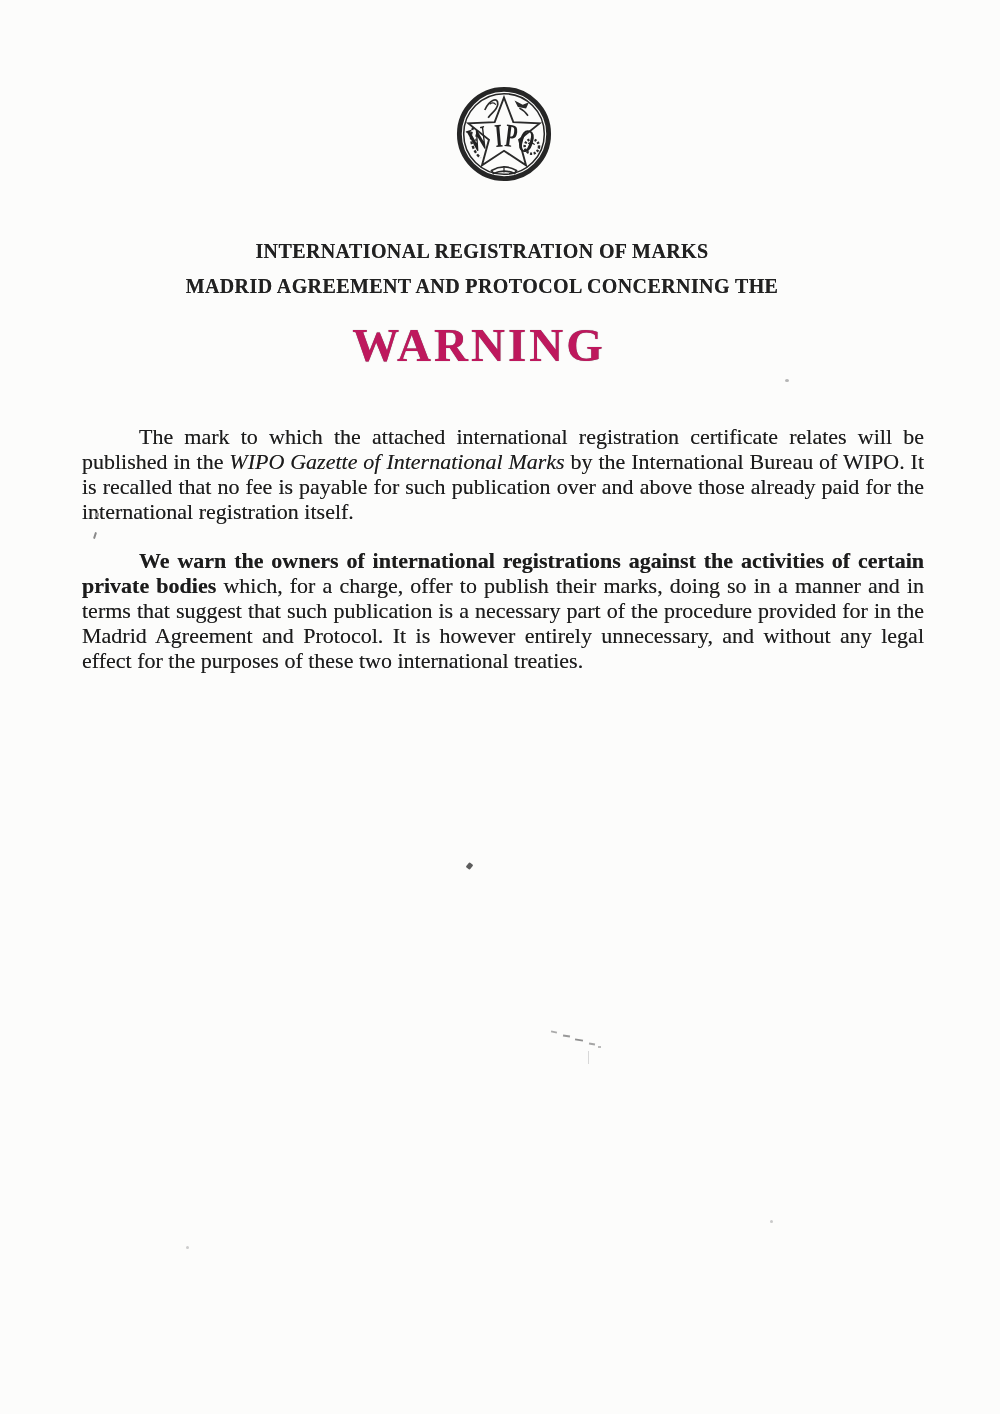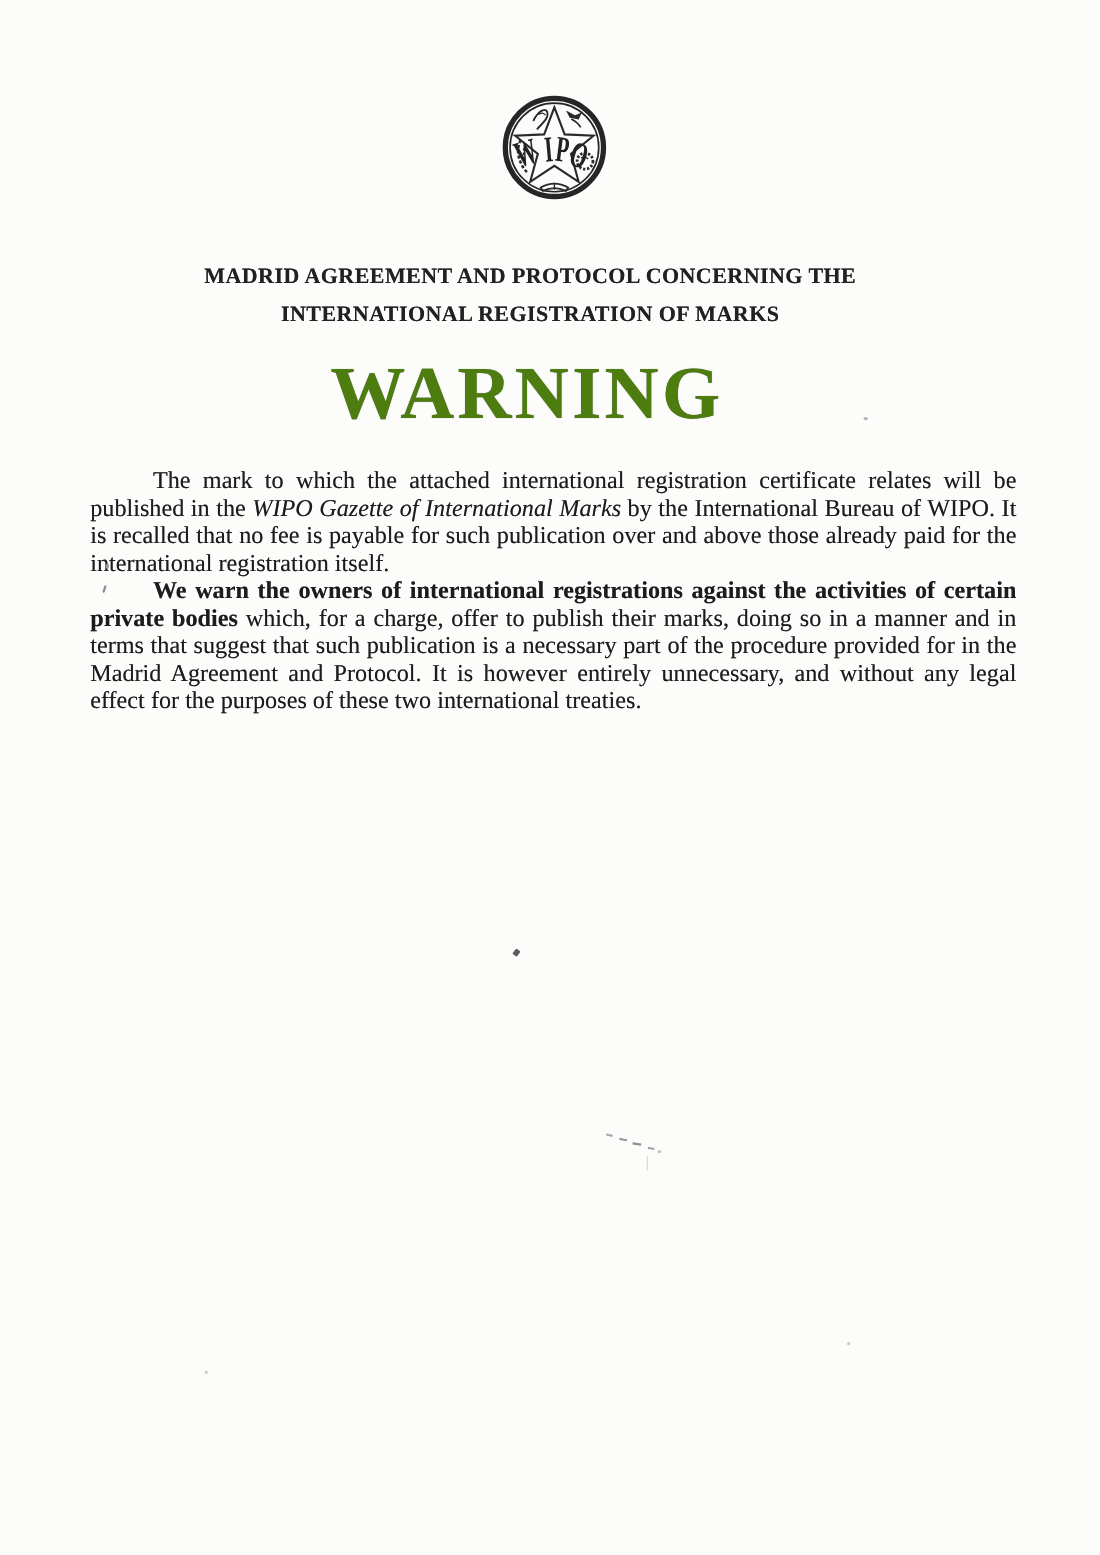--- a/index.html
+++ b/index.html
@@ -50,44 +50,44 @@
     color: #212121;
     text-shadow: 0 0 0.5px rgba(33,33,33,0.65);
   }
   .warning-title {
     position: absolute;
     left: 0;
     top: 318px;
     width: 958px;
     text-align: center;
     font-weight: bold;
-    font-size: 68px;
+    font-size: 47px;
     letter-spacing: 3px;
-    color: #4d7c0f;
+    color: #be185d;
     text-shadow: 0 0 0.7px rgba(38,38,38,0.7);
   }
 
   
   .body-text {
     position: absolute;
     left: 82px;
     top: 424px;
     width: 842px;
     font-size: 22px;
     line-height: 25px;
     text-align: justify;
     color: #1c1c1c;
     text-shadow: 0 0 0.4px rgba(28,28,28,0.55);
   }
   .body-text p {
     margin: 0 0 0 0;
     text-indent: 57px;
   }
   .body-text p + p {
-    margin-top: 0;
+    margin-top: 24px;
   }
   .italic { font-style: italic; }
   .bold   { font-weight: bold; }
 
   
   .artifact {
     position: absolute;
     pointer-events: none;
   }
 </style>
@@ -116,22 +116,22 @@
       <path d="M50,83.5 v6.5" stroke="#2a2a2a" stroke-width="1.3"></path>
 
       <text class="logo-letter" transform="translate(16.5,69) rotate(-17) scale(0.68,1.15)">W</text>
       <text class="logo-letter" transform="translate(41.5,63.5) rotate(-5) scale(0.68,1.15)">I</text>
       <text class="logo-letter" transform="translate(50,62.5) rotate(7) scale(0.68,1.15)">P</text>
       <text class="logo-letter" transform="translate(62.5,66) rotate(17) scale(0.68,1.15)">O</text>
     </svg>
   </div>
 
   <div class="heading-block">
+    <div class="heading-line">INTERNATIONAL REGISTRATION OF MARKS</div>
     <div class="heading-line">MADRID AGREEMENT AND PROTOCOL CONCERNING THE</div>
-    <div class="heading-line">INTERNATIONAL REGISTRATION OF MARKS</div>
   </div>
 
   <div class="warning-title">WARNING</div>
 
   <div class="body-text">
     <p><span>The mark to which the attached international registration certificate relates will be published in the </span><span class="italic">WIPO Gazette of International Marks</span><span> by the International Bureau of WIPO.  It is recalled that no fee is payable for such publication over and above those already paid for the international registration itself.</span></p>
     <p><span class="bold">We warn the owners of international registrations against the activities of certain private bodies</span><span> which, for a charge, offer to publish their marks, doing so in a manner and in terms that suggest that such publication is a necessary part of the procedure provided for in the Madrid Agreement and Protocol.  It is however entirely unnecessary, and without any legal effect for the purposes of these two international treaties.</span></p>
   </div>
 
   <div class="artifact" style="left:785px; top:379px; width:4px; height:3px; background:#b5b5b5; border-radius:50%;"></div>

